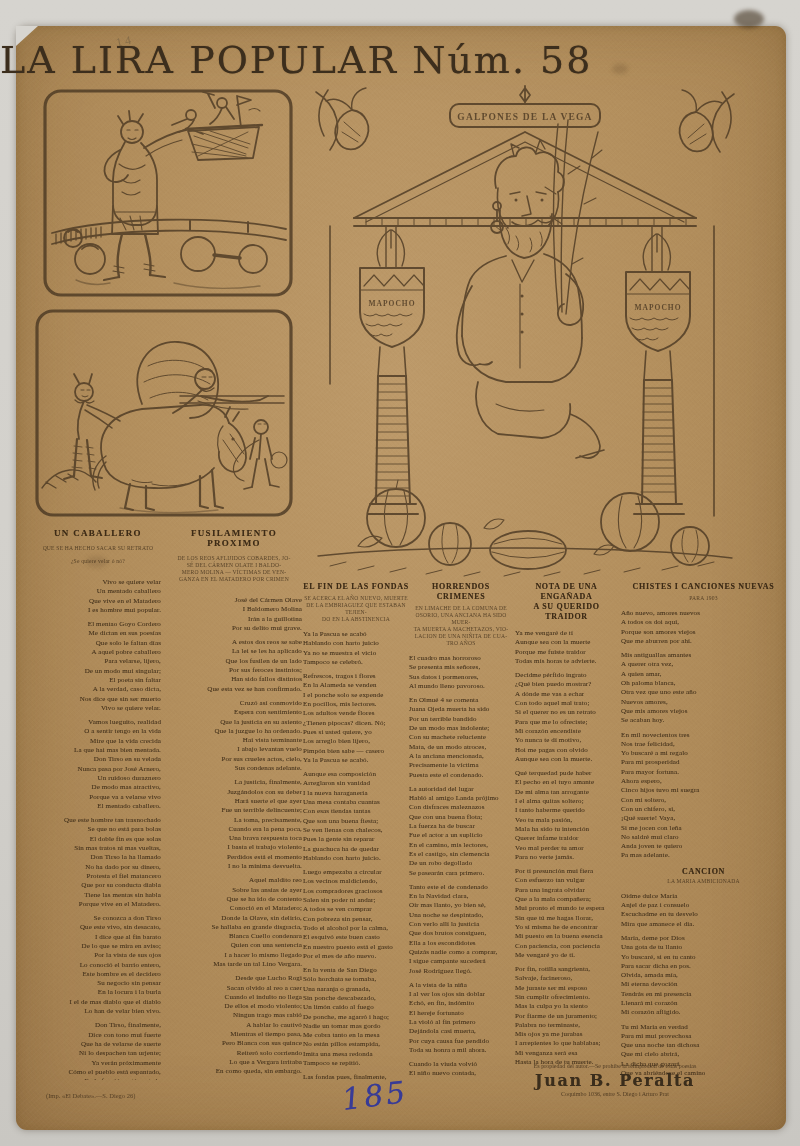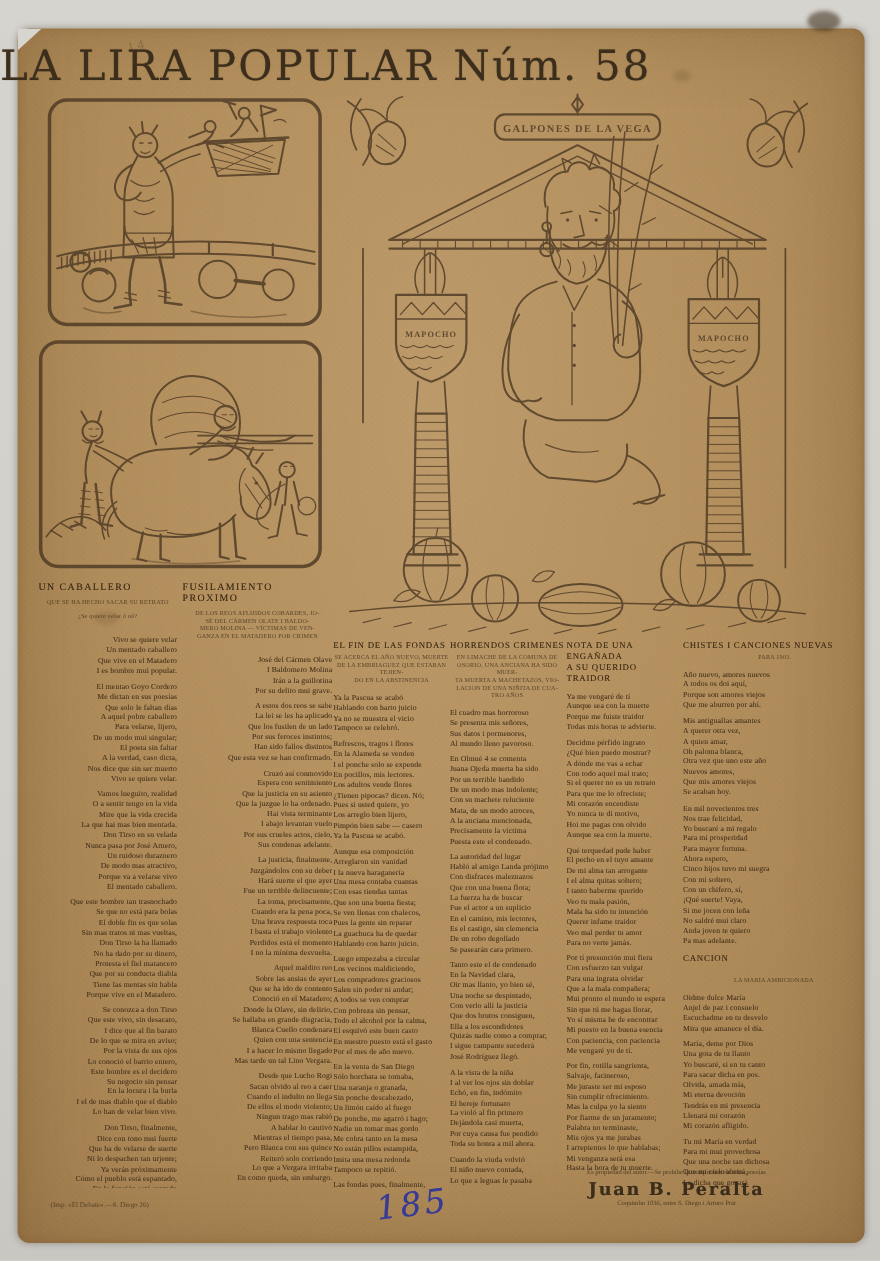--- a/index.html
+++ b/index.html
@@ -24,33 +24,33 @@
         color:#3c2e1d;text-shadow:0 0 1px rgba(60,42,22,.55);}
   .pencil{position:absolute;left:116px;top:34px;font-size:12px;color:rgba(85,74,58,.4);
         transform:rotate(-12deg);letter-spacing:3px;}
 
   .art{position:absolute;}
   .art svg{display:block;width:100%;height:100%;}
   svg text{font-family:"Liberation Serif",serif;font-weight:bold;}
 
   .vcol{position:absolute;overflow:hidden;}
   .chead{margin-bottom:2px;}
-  .ctitle{font-size:8px;line-height:10px;font-weight:normal;letter-spacing:.7px;
+  .ctitle{font-size:8px;line-height:10px;font-weight:bold;text-align:center;letter-spacing:.7px;
         color:rgba(56,39,20,.92);white-space:pre-line;margin-bottom:3px;
         text-shadow:0 0 .5px rgba(56,39,20,.5);}
   .csub{font-size:5.6px;line-height:7px;text-align:center;color:rgba(64,46,26,.8);letter-spacing:.2px;}
   .csub.gap{height:6px;}
   .vlines{margin-top:7px;}
   .vline{font-size:7px;line-height:9.3px;color:rgba(64,46,26,.86);letter-spacing:.12px;
         white-space:nowrap;overflow:hidden;text-shadow:0 0 .5px rgba(64,46,26,.45);}
   .vline.gap{height:5px;}
   .col-a .ctitle,.col-b .ctitle{font-size:9px;letter-spacing:1.3px;margin-bottom:7px;}
   .col-a .vlines,.col-b .vlines{margin-top:13px;text-align:right;}
   .mid{margin-top:6px;}
-  .mid .ctitle{margin-bottom:12px;}
+  .mid .ctitle{margin-bottom:1px;}
 
   .footer-block{position:absolute;left:452px;top:1062px;width:326px;text-align:center;}
   .rights{font-size:6px;line-height:8px;color:rgba(60,43,24,.82);}
   .author{font-family:"DejaVu Serif",serif;font-weight:bold;font-size:16px;letter-spacing:1.6px;
         color:#3a2d1c;margin-top:1px;text-shadow:0 0 .6px rgba(58,40,20,.5);}
   .address{font-size:6px;line-height:8px;color:rgba(60,43,24,.8);}
   .imprint{position:absolute;left:46px;top:1092px;font-size:6.5px;color:rgba(60,43,24,.75);}
   .hand-num{position:absolute;left:342px;top:1078px;font-family:"DejaVu Serif",serif;
         font-style:italic;font-size:30px;color:#383b96;transform:rotate(-7deg);letter-spacing:3px;
         text-shadow:0 0 .5px rgba(56,59,150,.6);}

